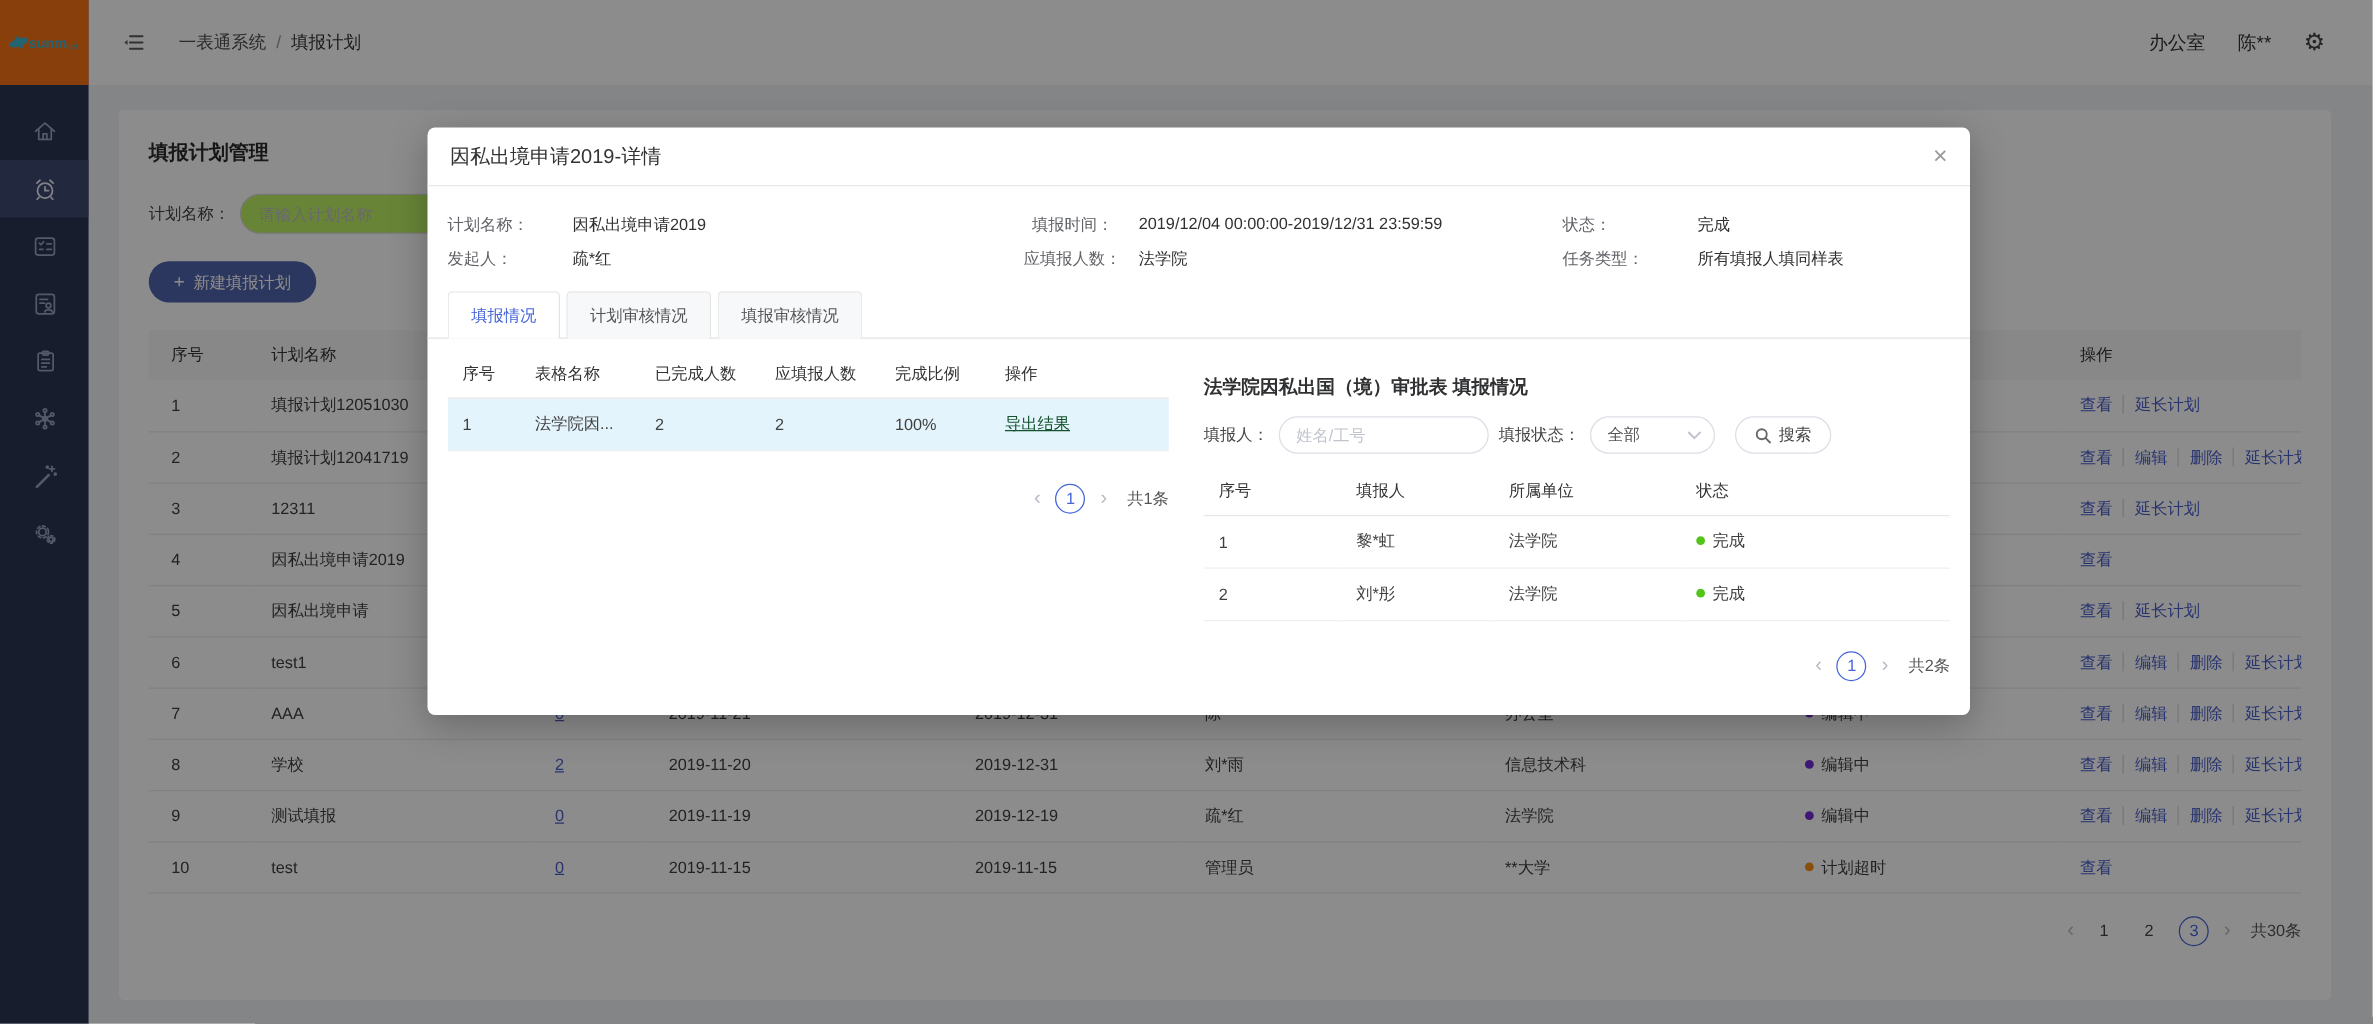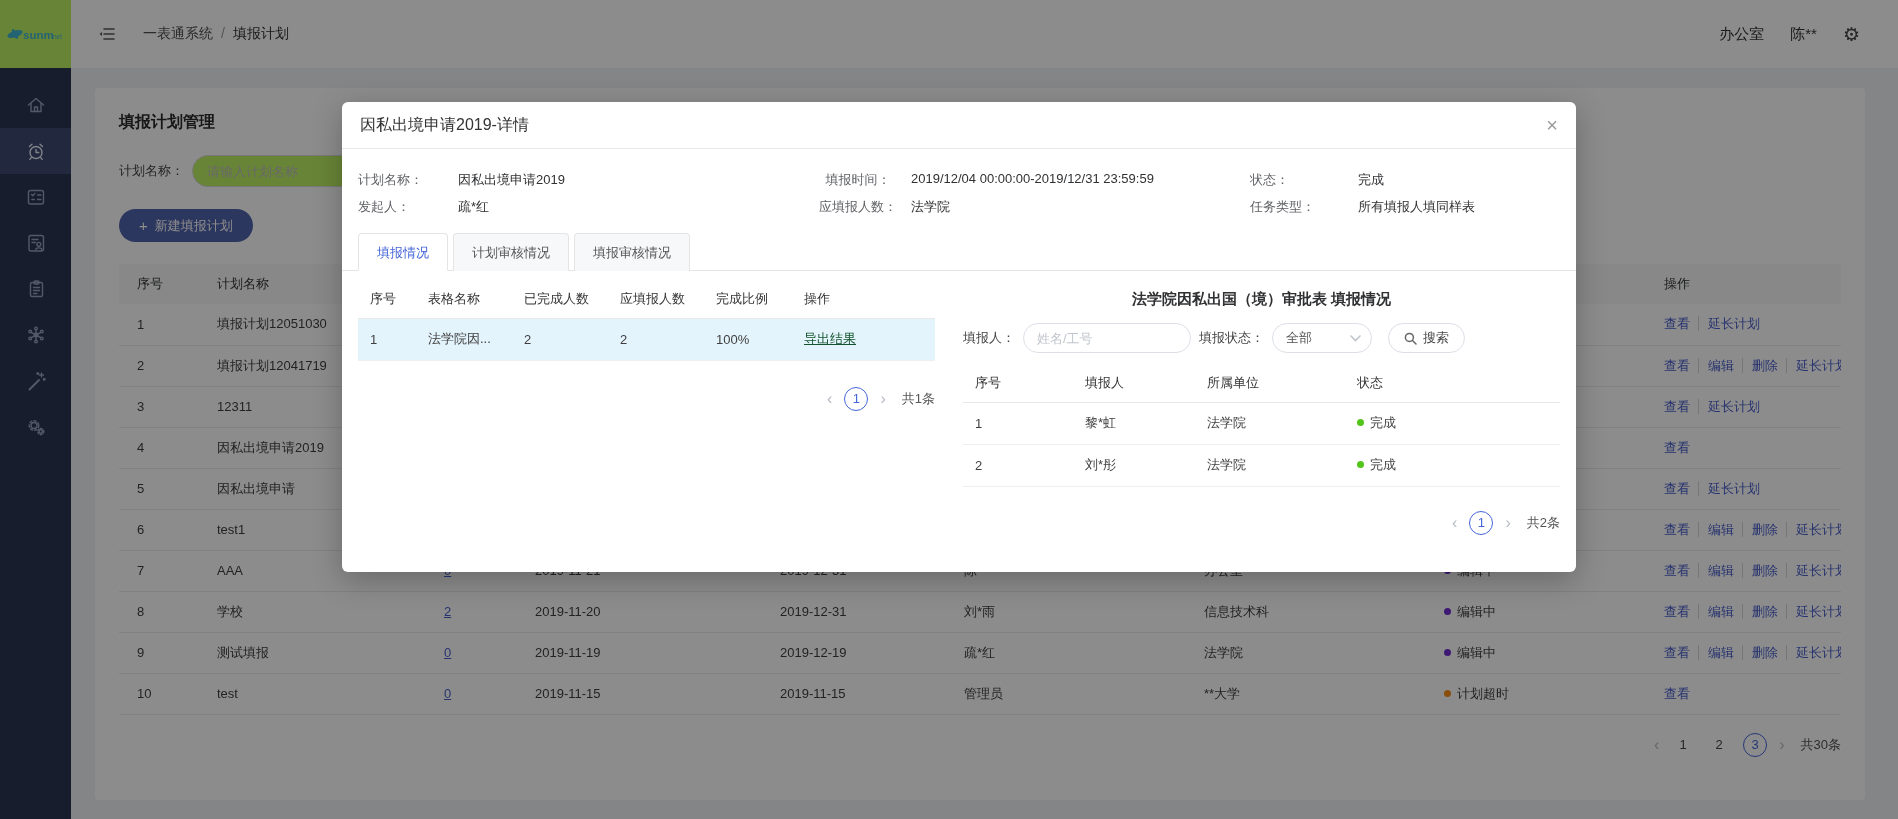--- a/index.html
+++ b/index.html
@@ -1,21 +1,21 @@
 <!DOCTYPE html>
 <html><head>
 <meta charset="utf-8">
 <style>
   * { margin:0; padding:0; box-sizing:border-box; }
   html,body { width:1898px; height:819px; overflow:hidden; }
   body { font-family:"Liberation Sans","DejaVu Sans",sans-serif; font-size:13px; color:#333; background:#f0f2f5; position:relative; }
 
   
   .sidebar { position:absolute; left:0; top:0; width:71px; height:819px; background:#2b3552; z-index:10; }
-  .logo { height:68px; background:#bef264; display:flex; align-items:center; justify-content:center; }
+  .logo { height:68px; background:#f97316; display:flex; align-items:center; justify-content:center; }
   .nav-items { padding-top:14px; }
   .nav-item { height:46px; display:flex; align-items:center; justify-content:center; cursor:pointer; }
   .nav-item svg { stroke:#98a2bd; fill:none; stroke-width:1.4; stroke-linecap:round; stroke-linejoin:round; }
   .nav-item.active { background:#3e4a70; }
   .nav-item.active svg { stroke:#e9edf8; }
 
   
   .topbar { position:absolute; left:71px; top:0; right:0; height:68px; background:#fff; display:flex; align-items:center; padding:0 38px 0 26px; z-index:10; }
   .fold { margin-right:26px; cursor:pointer; display:flex; }
   .crumb { font-size:14px; color:#515151; }
@@ -72,21 +72,21 @@
   .modal-cols { display:flex; padding:6px 16px 0; gap:28px; }
   .col-left { width:577px; }
   .col-right { flex:1; }
 
   .mini-table { width:100%; margin-top:4px; }
   .mini-table th { height:37px; text-align:left; padding:0 6px 0 12px; font-weight:500; color:#333; border-bottom:1px solid #e8e8e8; font-size:13px; white-space:nowrap; }
   .mini-table td { height:42px; padding:0 6px 0 12px; color:#3f3f3f; border-bottom:1px solid #efefef; white-space:nowrap; overflow:hidden; }
   tr.sel td { background:#e4f4fc; }
   a.export-link { color:#14532d; text-decoration:underline; cursor:pointer; }
 
-  .detail-title { margin-top:13px; font-size:15px; font-weight:bold; color:#303133;text-align:center; }
+  .detail-title { margin-top:23px; font-size:15px; font-weight:bold; color:#303133; }
   .detail-filter { margin-top:14px; display:flex; align-items:center; gap:8px; color:#444; }
   .sm-input { width:168px; height:30px; border:1px solid #dcdfe6; border-radius:15px; padding:0 13px; font-size:13px; outline:none; }
   .sm-input::placeholder { color:#c0c4cc; }
   .sm-select { width:100px; height:30px; border:1px solid #dcdfe6; border-radius:15px; padding:0 10px 0 13px; display:inline-flex; align-items:center; justify-content:space-between; color:#555; cursor:pointer; background:#fff; }
   .sm-select svg { stroke:#c0c4cc; fill:none; stroke-width:1.6; stroke-linecap:round; }
   .search-btn { margin-left:8px; height:30px; padding:0 15px; border:1px solid #dcdfe6; border-radius:15px; background:#fff; display:inline-flex; align-items:center; gap:6px; color:#444; font-size:13px; cursor:pointer; }
   .search-btn svg { stroke:#666; fill:none; stroke-width:1.5; stroke-linecap:round; }
 </style>
 </head>
 <body>

